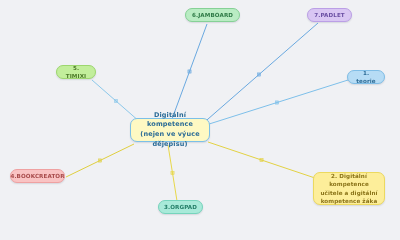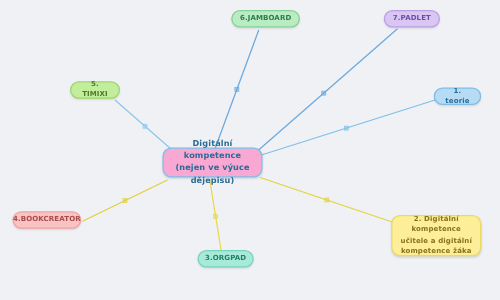--- a/index.html
+++ b/index.html
@@ -69,21 +69,21 @@
       <line x1="140" y1="122" x2="92" y2="80" stroke="#8cc8ea" stroke-width="1"></line>
       <rect x="114.4" y="99.4" width="3.2" height="3.2" fill="#8cc8ea" fill-opacity="0.55" stroke="#8cc8ea" stroke-width="0.5"></rect>
       <line x1="134" y1="144" x2="66" y2="177" stroke="#e0cf3f" stroke-width="1"></line>
       <rect x="98.4" y="158.9" width="3.2" height="3.2" fill="#e0cf3f" fill-opacity="0.55" stroke="#e0cf3f" stroke-width="0.5"></rect>
       <line x1="168" y1="145" x2="177" y2="201" stroke="#e8d84a" stroke-width="1"></line>
       <rect x="170.9" y="171.4" width="3.2" height="3.2" fill="#e8d84a" fill-opacity="0.55" stroke="#e8d84a" stroke-width="0.5"></rect>
       <line x1="208" y1="142" x2="315" y2="178" stroke="#e3d243" stroke-width="1"></line>
       <rect x="259.9" y="158.4" width="3.2" height="3.2" fill="#e3d243" fill-opacity="0.55" stroke="#e3d243" stroke-width="0.5"></rect>
     </svg>
   <div id="node-layer">
-      <div class="node node-central" style="left: 130px; top: 118px; width: 80px; height: 24px; background: #f9a8d4; border-color: rgb(124, 192, 232); color: rgb(42, 107, 150);">Digitální kompetence
+      <div class="node node-central" style="left: 130px; top: 118px; width: 80px; height: 24px; background: #fef9c3; border-color: rgb(124, 192, 232); color: rgb(42, 107, 150);">Digitální kompetence
 (nejen ve výuce dějepisu)</div>
       <div class="node node-leaf" style="left: 185px; top: 8px; width: 55px; height: 14px; background: rgb(185, 236, 195); border-color: rgb(134, 209, 150); color: rgb(47, 122, 71);">6.JAMBOARD</div>
       <div class="node node-leaf" style="left: 307px; top: 8px; width: 45px; height: 14px; background: rgb(217, 198, 243); border-color: rgb(187, 159, 230); color: rgb(106, 79, 163);">7.PADLET</div>
       <div class="node node-leaf" style="left: 347px; top: 70px; width: 38px; height: 14px; background: rgb(182, 220, 245); border-color: rgb(127, 189, 230); color: rgb(44, 107, 150);">1. teorie</div>
       <div class="node node-leaf" style="left: 56px; top: 65px; width: 40px; height: 14px; background: rgb(194, 238, 155); border-color: rgb(157, 214, 110); color: rgb(77, 122, 41);">5. TIMIXI</div>
       <div class="node node-leaf" style="left: 10px; top: 169px; width: 55px; height: 14px; background: rgb(249, 195, 195); border-color: rgb(239, 161, 161); color: rgb(167, 75, 75);">4.BOOKCREATOR</div>
       <div class="node node-leaf" style="left: 158px; top: 200px; width: 45px; height: 14px; background: rgb(168, 234, 217); border-color: rgb(118, 212, 188); color: rgb(36, 126, 104);">3.ORGPAD</div>
       <div class="node node-leaf" style="left: 313px; top: 172px; width: 72px; height: 33px; background: rgb(253, 238, 154); border-color: rgb(236, 217, 95); color: rgb(138, 115, 24);">2. Digitální kompetence
 učitele a digitální
 kompetence žáka</div>

